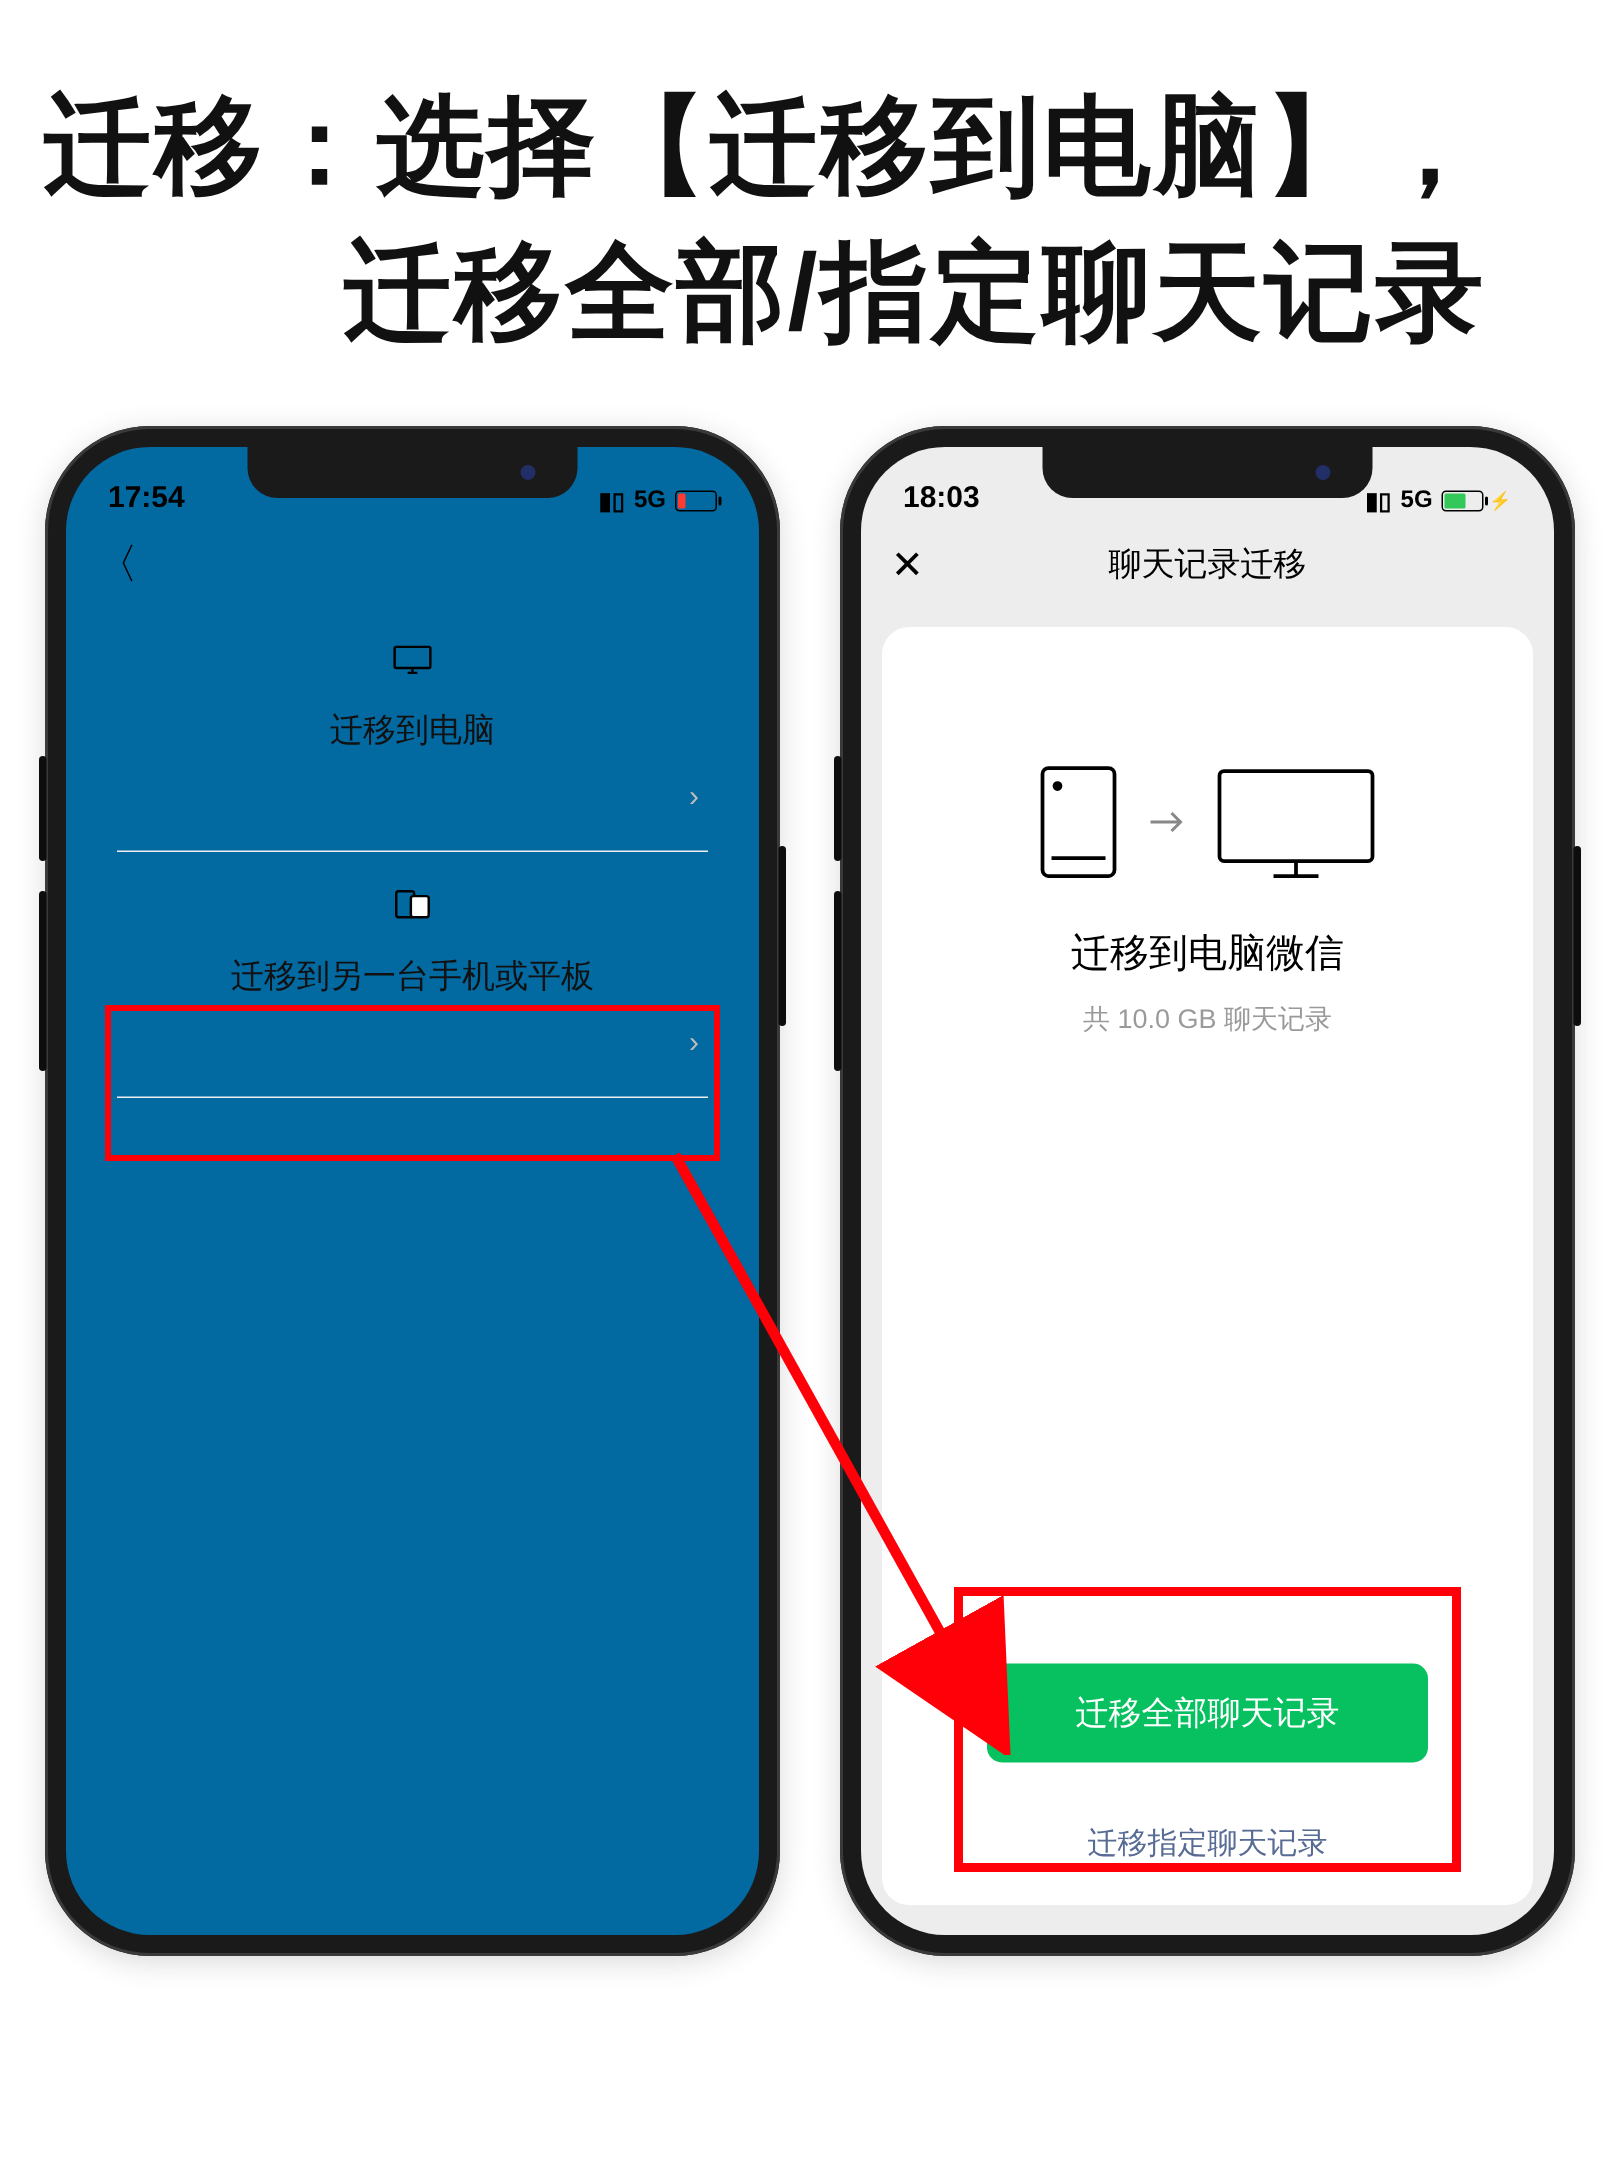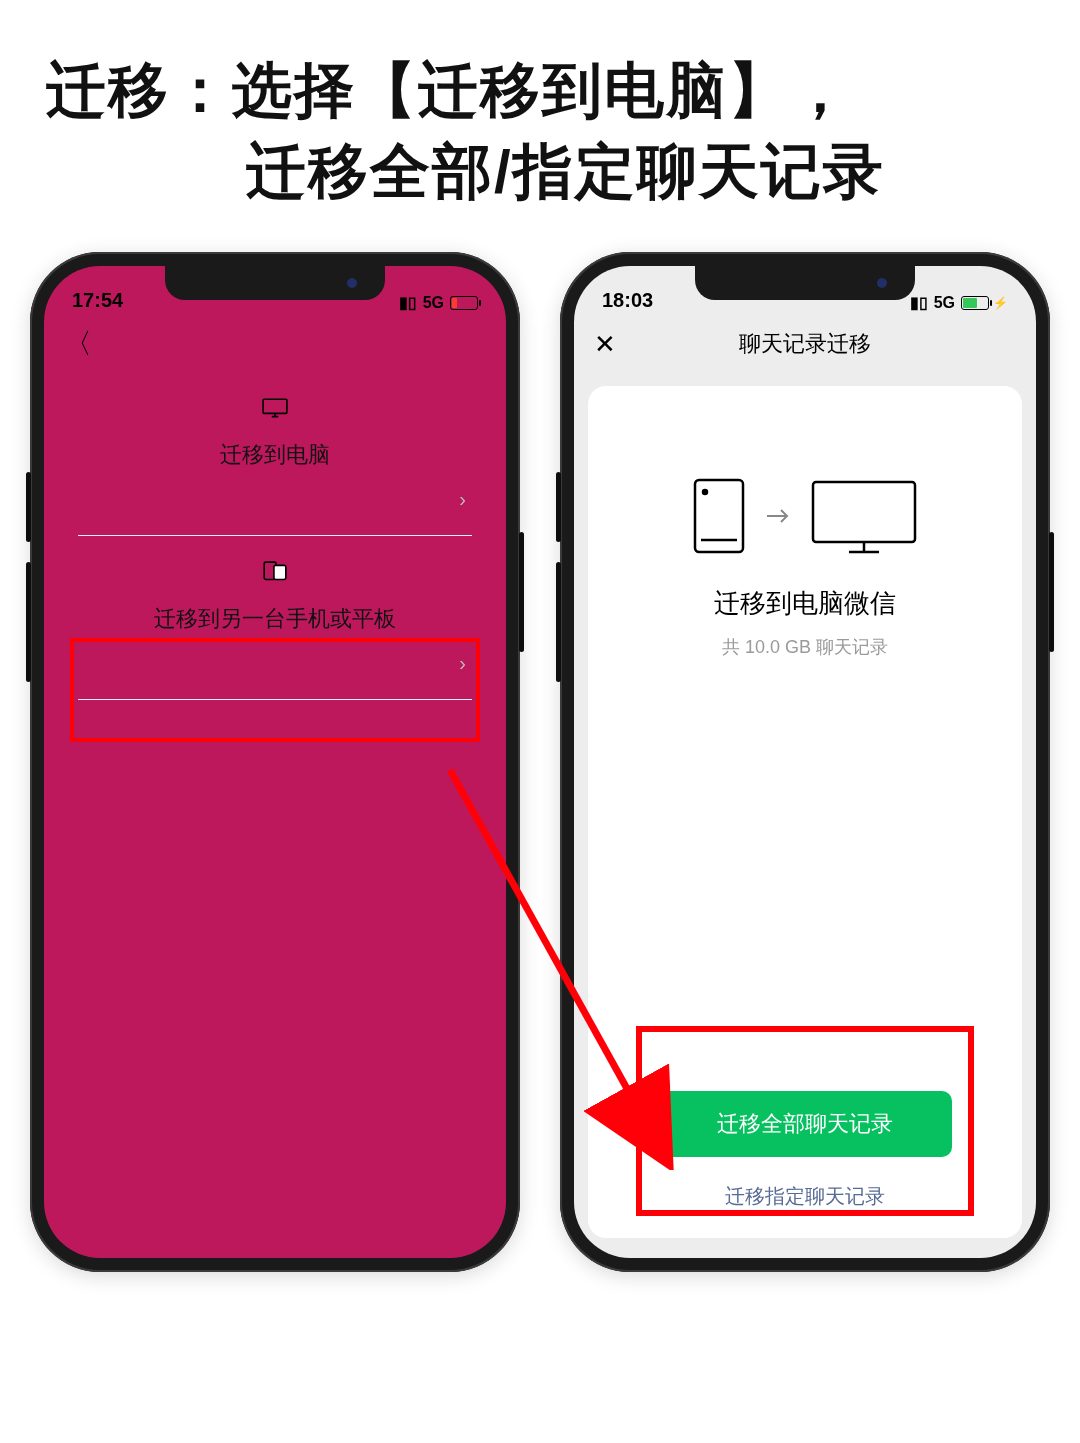--- a/index.html
+++ b/index.html
@@ -5,22 +5,22 @@
   * { box-sizing: border-box; margin: 0; padding: 0; }
   body {
     width: 1080px;
     height: 1443px;
     background: #fff;
     font-family: -apple-system, "PingFang SC", "Helvetica Neue", Arial, sans-serif;
     position: relative;
     overflow: hidden;
   }
   .headline {
-    padding: 50px 30px 10px 46px;
-    font-size: 60px;
+    padding: 50px 30px 10px 29px;
+    font-size: 72px;
     font-weight: 900;
     line-height: 1.35;
     color: #111;
     letter-spacing: 2px;
   }
   .headline .l2 { padding-left: 200px; display:block;}
   .phones {
     display: flex;
     justify-content: space-around;
     padding: 30px 20px 0 20px;
@@ -42,21 +42,21 @@
     background:#0d0d0d;
     border-radius:3px;
   }
   .phone::before{ left:-4px; top:220px; width:5px; height:70px;}
   .phone::after{ left:-4px; top:310px; width:5px; height:120px;}
   .phone .pbtn{ position:absolute; right:-4px; top:280px; width:5px; height:120px; background:#0d0d0d; border-radius:3px;}
   .screen {
     width: 100%;
     height: 100%;
     border-radius: 56px;
-    background: #be185d;
+    background: #0369a1;
     overflow: hidden;
     position: relative;
   }
   .notch {
     position: absolute;
     top: 0; left: 50%;
     transform: translateX(-50%);
     width: 220px; height: 34px;
     background: #1a1a1a;
     border-bottom-left-radius: 20px;
@@ -120,21 +120,21 @@
     padding:30px 36px;
     position:relative;
     display:flex; flex-direction:column; align-items:center;
   }
   .illus{ margin-top:60px; display:flex; align-items:center; gap:16px;}
   .illus svg{ display:block;}
   .s2title{ font-size:26px; font-weight:500; color:#000; margin-top:30px;}
   .s2sub{ font-size:18px; color:#9a9a9a; margin-top:14px;}
   .btnwrap{
     position:absolute; left:28px; right:28px; bottom:28px;
-    display:flex; flex-direction:column; align-items:center; gap:26px;
+    display:flex; flex-direction:column; align-items:center; gap:40px;
   }
   .greenbtn{
     width:78%; padding:18px 0; text-align:center;
     background:#07c160; color:#fff; font-size:22px; border-radius:10px;
   }
   .linkbtn{ color:#576b95; font-size:20px;}
   .redbox2{
     position:absolute; left:48px; right:48px; bottom:22px; height:190px;
     border:6px solid #ff0008; pointer-events:none;
   }

